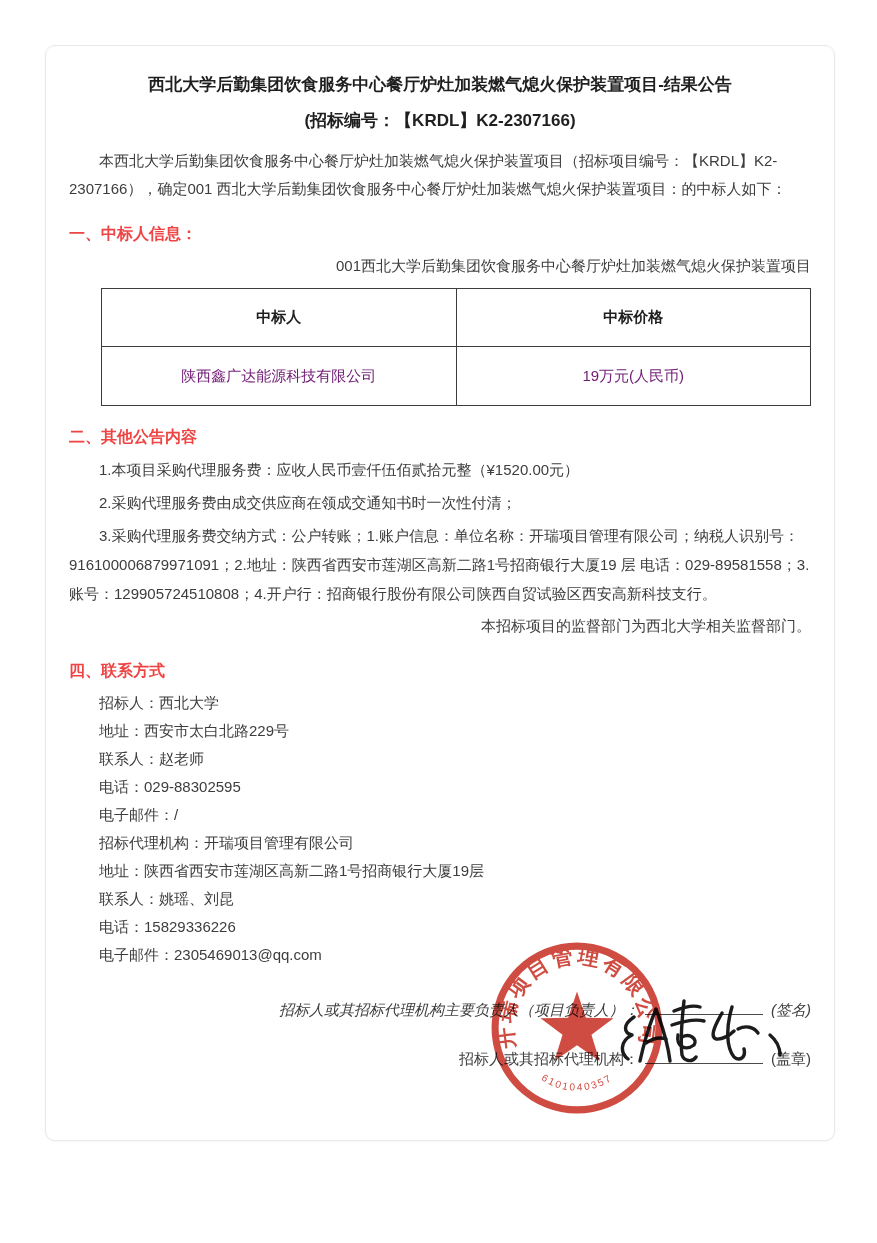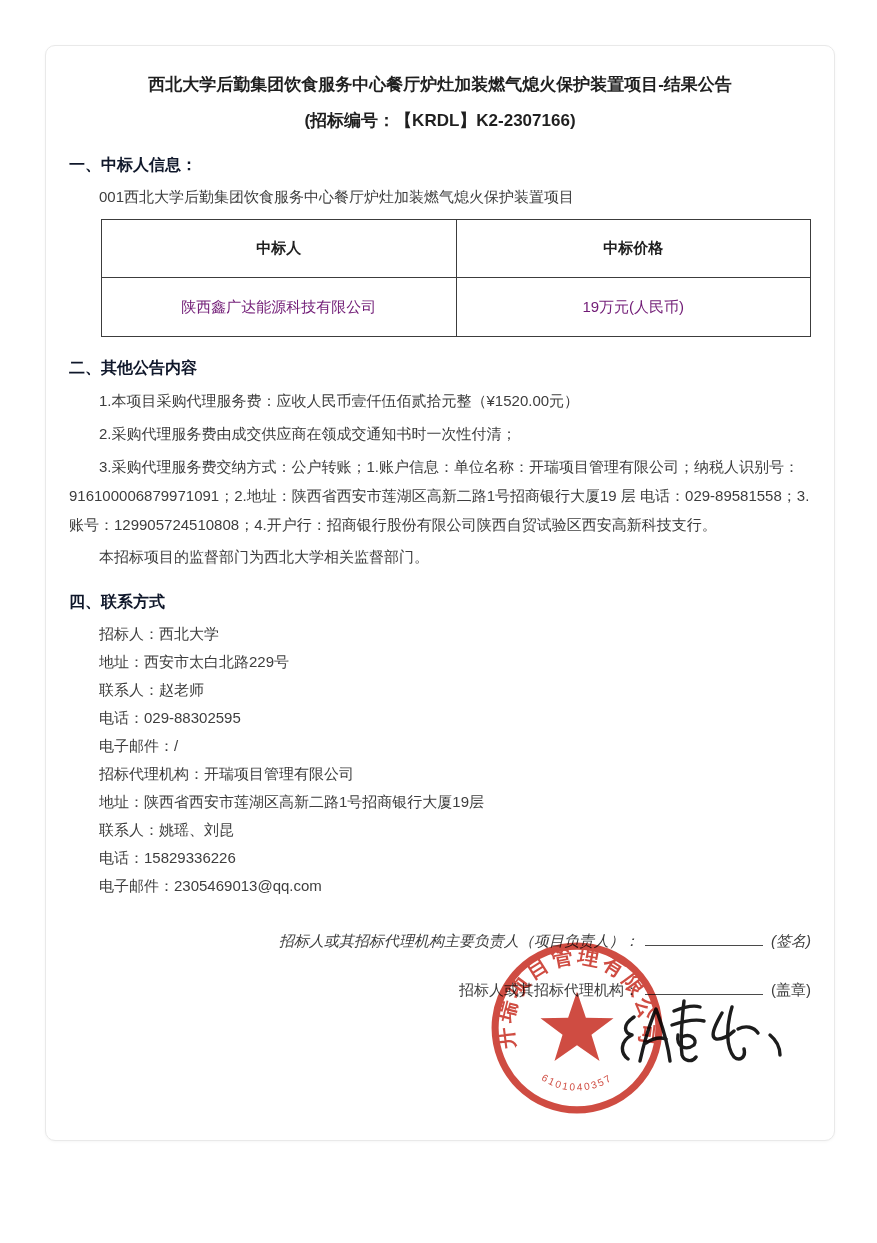--- a/index.html
+++ b/index.html
@@ -31,25 +31,25 @@
   h1 { margin-top: 2px; }
   h2 { margin-top: 10px; }
   .intro {
     margin-top: 13px;
     line-height: 28px;
     text-indent: 2em;
   }
   h3 {
     font-size: 16px;
     font-weight: bold;
-    color: #0f172a;
+    color: #ef4444;
     line-height: 26px;
     margin: 18px 0 5px;
   }
-  .indent-line { padding-left: 2em; line-height: 28px; margin: 2px 0; }
+  .indent-line { padding-left: 2em; line-height: 28px; margin: 2px 0; text-align: right; }
   table.winner {
     border-collapse: collapse;
     margin: 8px 0 0 32px;
     width: calc(100% - 32px);
     table-layout: fixed;
     padding-left: 36px;
   }
   table.winner th, table.winner td {
     border: 1px solid #3c3c3c;
     text-align: center;
@@ -93,20 +93,21 @@
   .seal-serial { font-size: 10px; letter-spacing: 2px; }
 </style>
 </head>
 <body>
 
 <div class="card">
 
   <h1>西北大学后勤集团饮食服务中心餐厅炉灶加装燃气熄火保护装置项目-结果公告</h1>
   <h2>(招标编号：【KRDL】K2-2307166)</h2>
 
+  <p class="intro">本西北大学后勤集团饮食服务中心餐厅炉灶加装燃气熄火保护装置项目（招标项目编号：【KRDL】K2-2307166），确定001 西北大学后勤集团饮食服务中心餐厅炉灶加装燃气熄火保护装置项目：的中标人如下：</p>
 
   <h3>一、中标人信息：</h3>
   <p class="indent-line">001西北大学后勤集团饮食服务中心餐厅炉灶加装燃气熄火保护装置项目</p>
 
   <table class="winner">
     <thead>
       <tr>
         <th>中标人</th>
         <th>中标价格</th>
       </tr>

